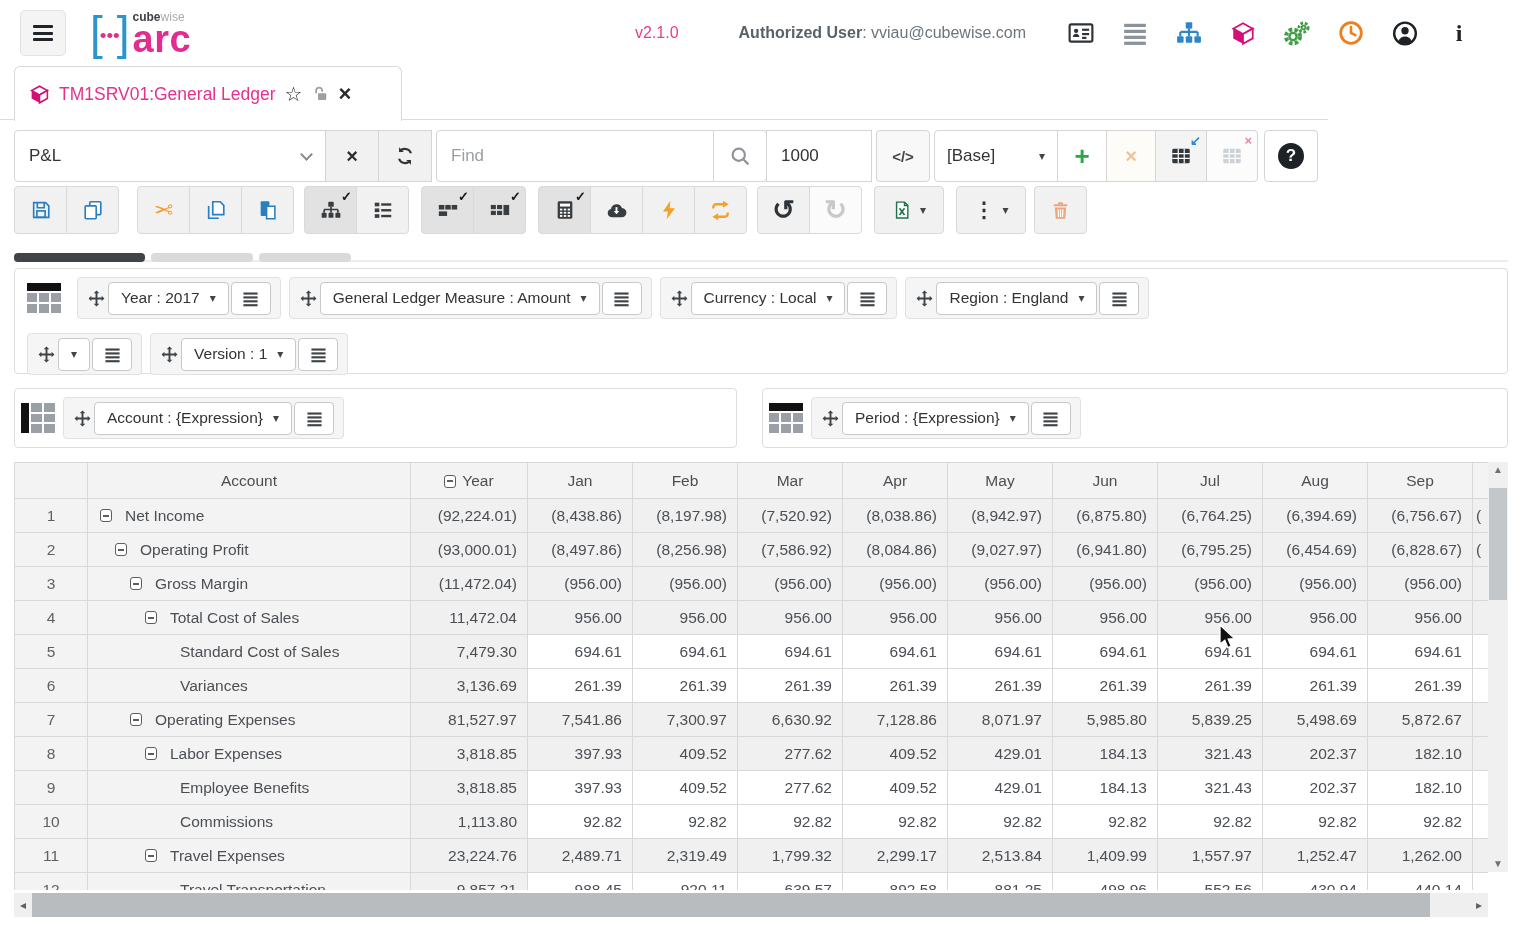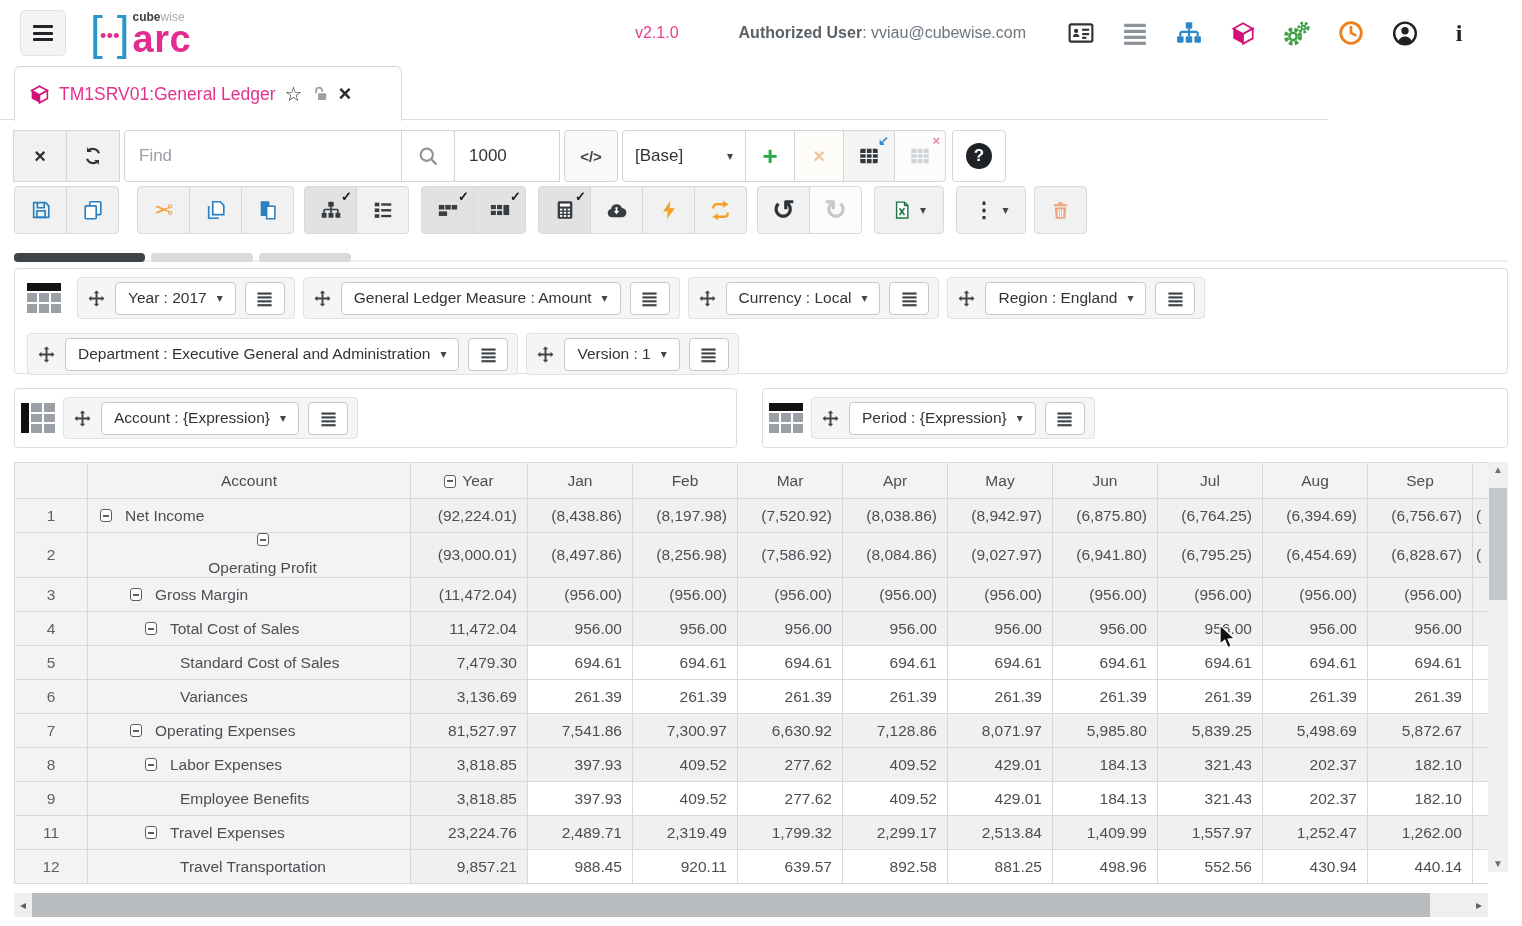--- a/index.html
+++ b/index.html
@@ -85,21 +85,21 @@
 
   
   .dimbox { position:absolute; left:14px; top:268px; width:1494px; height:106px; border:1px solid #ddd; border-radius:4px; background:#fff; padding:8px 6px; display:flex; flex-wrap:wrap; align-items:flex-start; column-gap:8px; row-gap:7px; }
   .break { flex-basis:100%; height:0; }
   .axis-icon { display:grid; width:34px; height:30px; gap:2px; margin:6px 8px 0 6px; grid-template-columns:repeat(3,1fr); grid-template-rows:repeat(3,1fr); }
   .axis-icon div { background:#9aa0a6; }
   .axis-icon.cols { grid-template-rows:8px 1fr 1fr; }
   .axis-icon.cols .bar { grid-column:1/4; background:#111; }
   .axis-icon.rows { grid-template-columns:8px 1fr 1fr; }
   .axis-icon.rows .bar { grid-row:1/4; background:#111; }
-  .chip { height:42px; background:#f5f5f5; border:1px solid #e1e1e1; border-radius:4px; display:flex; align-items:center; gap:9px; padding:0 9px; }
+  .chip { height:42px; background:#f5f5f5; border:1px solid #e1e1e1; border-radius:4px; display:flex; align-items:center; gap:2px; padding:0 9px; }
   .chip-select { height:33px; background:#fff; border:1px solid #c8c8c8; border-radius:4px; display:flex; align-items:center; gap:10px; padding:0 12px; font-size:15.5px; color:#333; cursor:pointer; white-space:nowrap; }
   .chip-list { height:33px; width:40px; background:#fff; border:1px solid #c8c8c8; border-radius:4px; display:flex; align-items:center; justify-content:center; cursor:pointer; }
   .axisbox { position:absolute; top:388px; height:60px; border:1px solid #ddd; border-radius:4px; background:#fff; display:flex; align-items:center;text-align:right; }
   .axisbox .axis-icon { margin-top:0; }
   #rowsbox { left:14px; width:723px; }
   #colsbox { left:762px; width:746px; }
 
   
   .gridwrap { position:absolute; left:14px; top:462px; width:1474px; height:428px; overflow:hidden; }
   table.grid { border-collapse:collapse; table-layout:fixed; width:1474px; }
@@ -227,20 +227,24 @@
       <svg width="18" height="18" viewBox="0 0 24 24">
           <rect x="8" y="11" width="11" height="9" rx="1.2" fill="#9aa0a5"></rect>
           <path d="M5.5 11V7.5a4 4 0 0 1 8 0V9" fill="none" stroke="#9aa0a5" stroke-width="2.4"></path>
         </svg>
     </span>
     <span class="tab-close">×</span>
   </div>
 </div>
 
 <div class="row1">
+  <div class="ctl pnl">
+      <span>P&amp;L</span>
+      <span class="chev"></span>
+    </div>
   <div class="ctl btn1 joinl">
       <span class="xclear">×</span>
     </div>
   <div class="ctl btn1 joinl">
     <svg width="22" height="22" viewBox="0 0 24 24">
         <path d="M18.5 9A7 7 0 0 0 6.2 7.2" fill="none" stroke="#2e3338" stroke-width="2.3"></path>
         <path d="M5.5 2.5v5.2h5.2z" fill="#2e3338"></path>
         <path d="M5.5 15a7 7 0 0 0 12.3 1.8" fill="none" stroke="#2e3338" stroke-width="2.3"></path>
         <path d="M18.5 21.5v-5.2h-5.2z" fill="#2e3338"></path>
       </svg>
@@ -546,21 +550,20 @@
       </div>
   </div>
 
   <div class="break"></div>
 
   <div class="chip" style="margin-left:6px">
     <svg width="19" height="19" viewBox="0 0 24 24">
         <path d="M12 2 L15.5 5.5 H13.2 V10.8 H18.5 V8.5 L22 12 L18.5 15.5 V13.2 H13.2 V18.5 H15.5 L12 22 L8.5 18.5 H10.8 V13.2 H5.5 V15.5 L2 12 L5.5 8.5 V10.8 H10.8 V5.5 H8.5 Z" fill="#3e4347"></path>
       </svg>
     <div class="chip-select">
-        <span>Department : Executive General and Administration</span>
         <span class="caretf">▾</span>
       </div>
     <div class="chip-list">
         <svg width="17" height="17" viewBox="0 0 24 24">
           <g fill="#3e4347">
             <rect x="2" y="3.5" width="20" height="3"></rect>
             <rect x="2" y="9" width="20" height="3"></rect>
             <rect x="2" y="14.5" width="20" height="3"></rect>
             <rect x="2" y="20" width="20" height="3"></rect>
           </g>
@@ -702,21 +705,21 @@
           <td class="val cons">(8,942.97)</td>
           <td class="val cons">(6,875.80)</td>
           <td class="val cons">(6,764.25)</td>
           <td class="val cons">(6,394.69)</td>
           <td class="val cons">(6,756.67)</td>
           <td class="val extra cons">(</td>
         </tr>
         <tr>
           <td class="num">2</td>
           <td class="acct">
-            <div class="acctin" style="padding-left: 27px; flex-direction: column;">
+            <div class="acctin" style="padding-left: 27px;">
               <span class="cicon"></span>
               <span>Operating Profit</span>
             </div>
           </td>
           <td class="val cons">(93,000.01)</td>
           <td class="val cons">(8,497.86)</td>
           <td class="val cons">(8,256.98)</td>
           <td class="val cons">(7,586.92)</td>
           <td class="val cons">(8,084.86)</td>
           <td class="val cons">(9,027.97)</td>
@@ -857,20 +860,39 @@
           <td class="val leaf">277.62</td>
           <td class="val leaf">409.52</td>
           <td class="val leaf">429.01</td>
           <td class="val leaf">184.13</td>
           <td class="val leaf">321.43</td>
           <td class="val leaf">202.37</td>
           <td class="val leaf">182.10</td>
           <td class="val extra leaf"></td>
         </tr>
         <tr>
+          <td class="num">10</td>
+          <td class="acct">
+            <div class="acctin" style="padding-left: 92px;">
+              <span>Commissions</span>
+            </div>
+          </td>
+          <td class="val cons">1,113.80</td>
+          <td class="val leaf">92.82</td>
+          <td class="val leaf">92.82</td>
+          <td class="val leaf">92.82</td>
+          <td class="val leaf">92.82</td>
+          <td class="val leaf">92.82</td>
+          <td class="val leaf">92.82</td>
+          <td class="val leaf">92.82</td>
+          <td class="val leaf">92.82</td>
+          <td class="val leaf">92.82</td>
+          <td class="val extra leaf"></td>
+        </tr>
+        <tr>
           <td class="num">11</td>
           <td class="acct">
             <div class="acctin" style="padding-left: 57px;">
               <span class="cicon"></span>
               <span>Travel Expenses</span>
             </div>
           </td>
           <td class="val cons">23,224.76</td>
           <td class="val cons">2,489.71</td>
           <td class="val cons">2,319.49</td>

